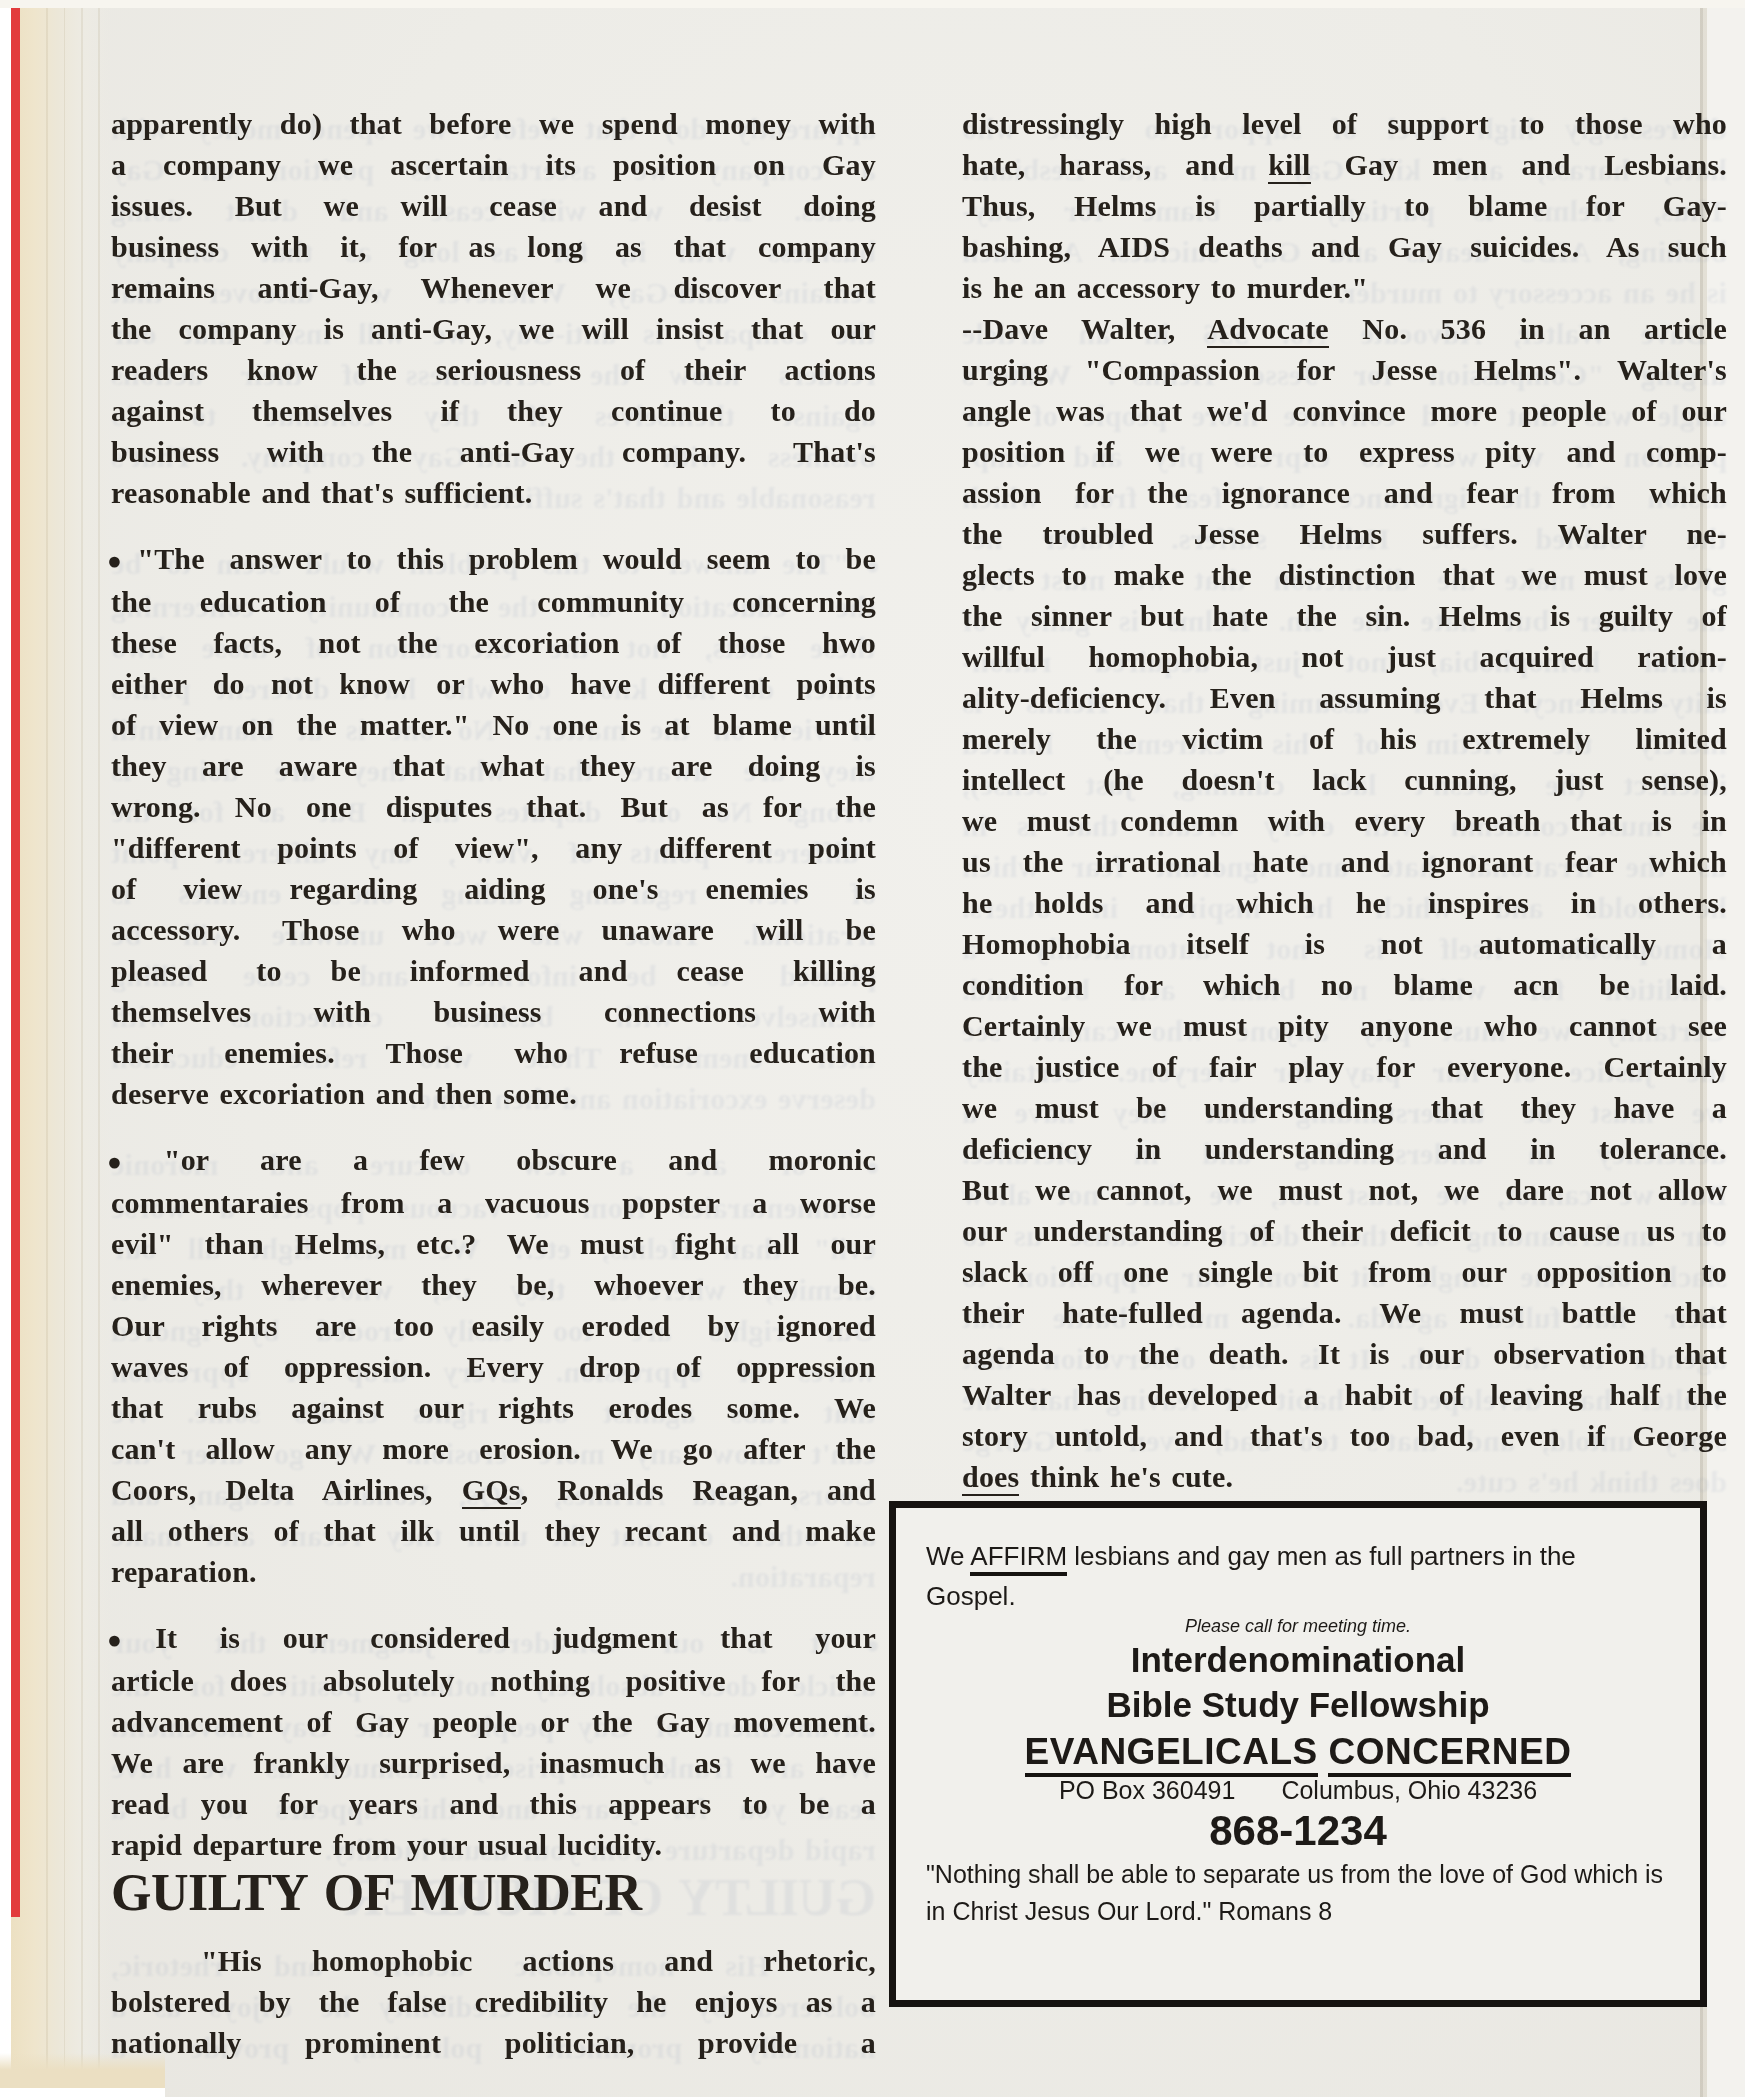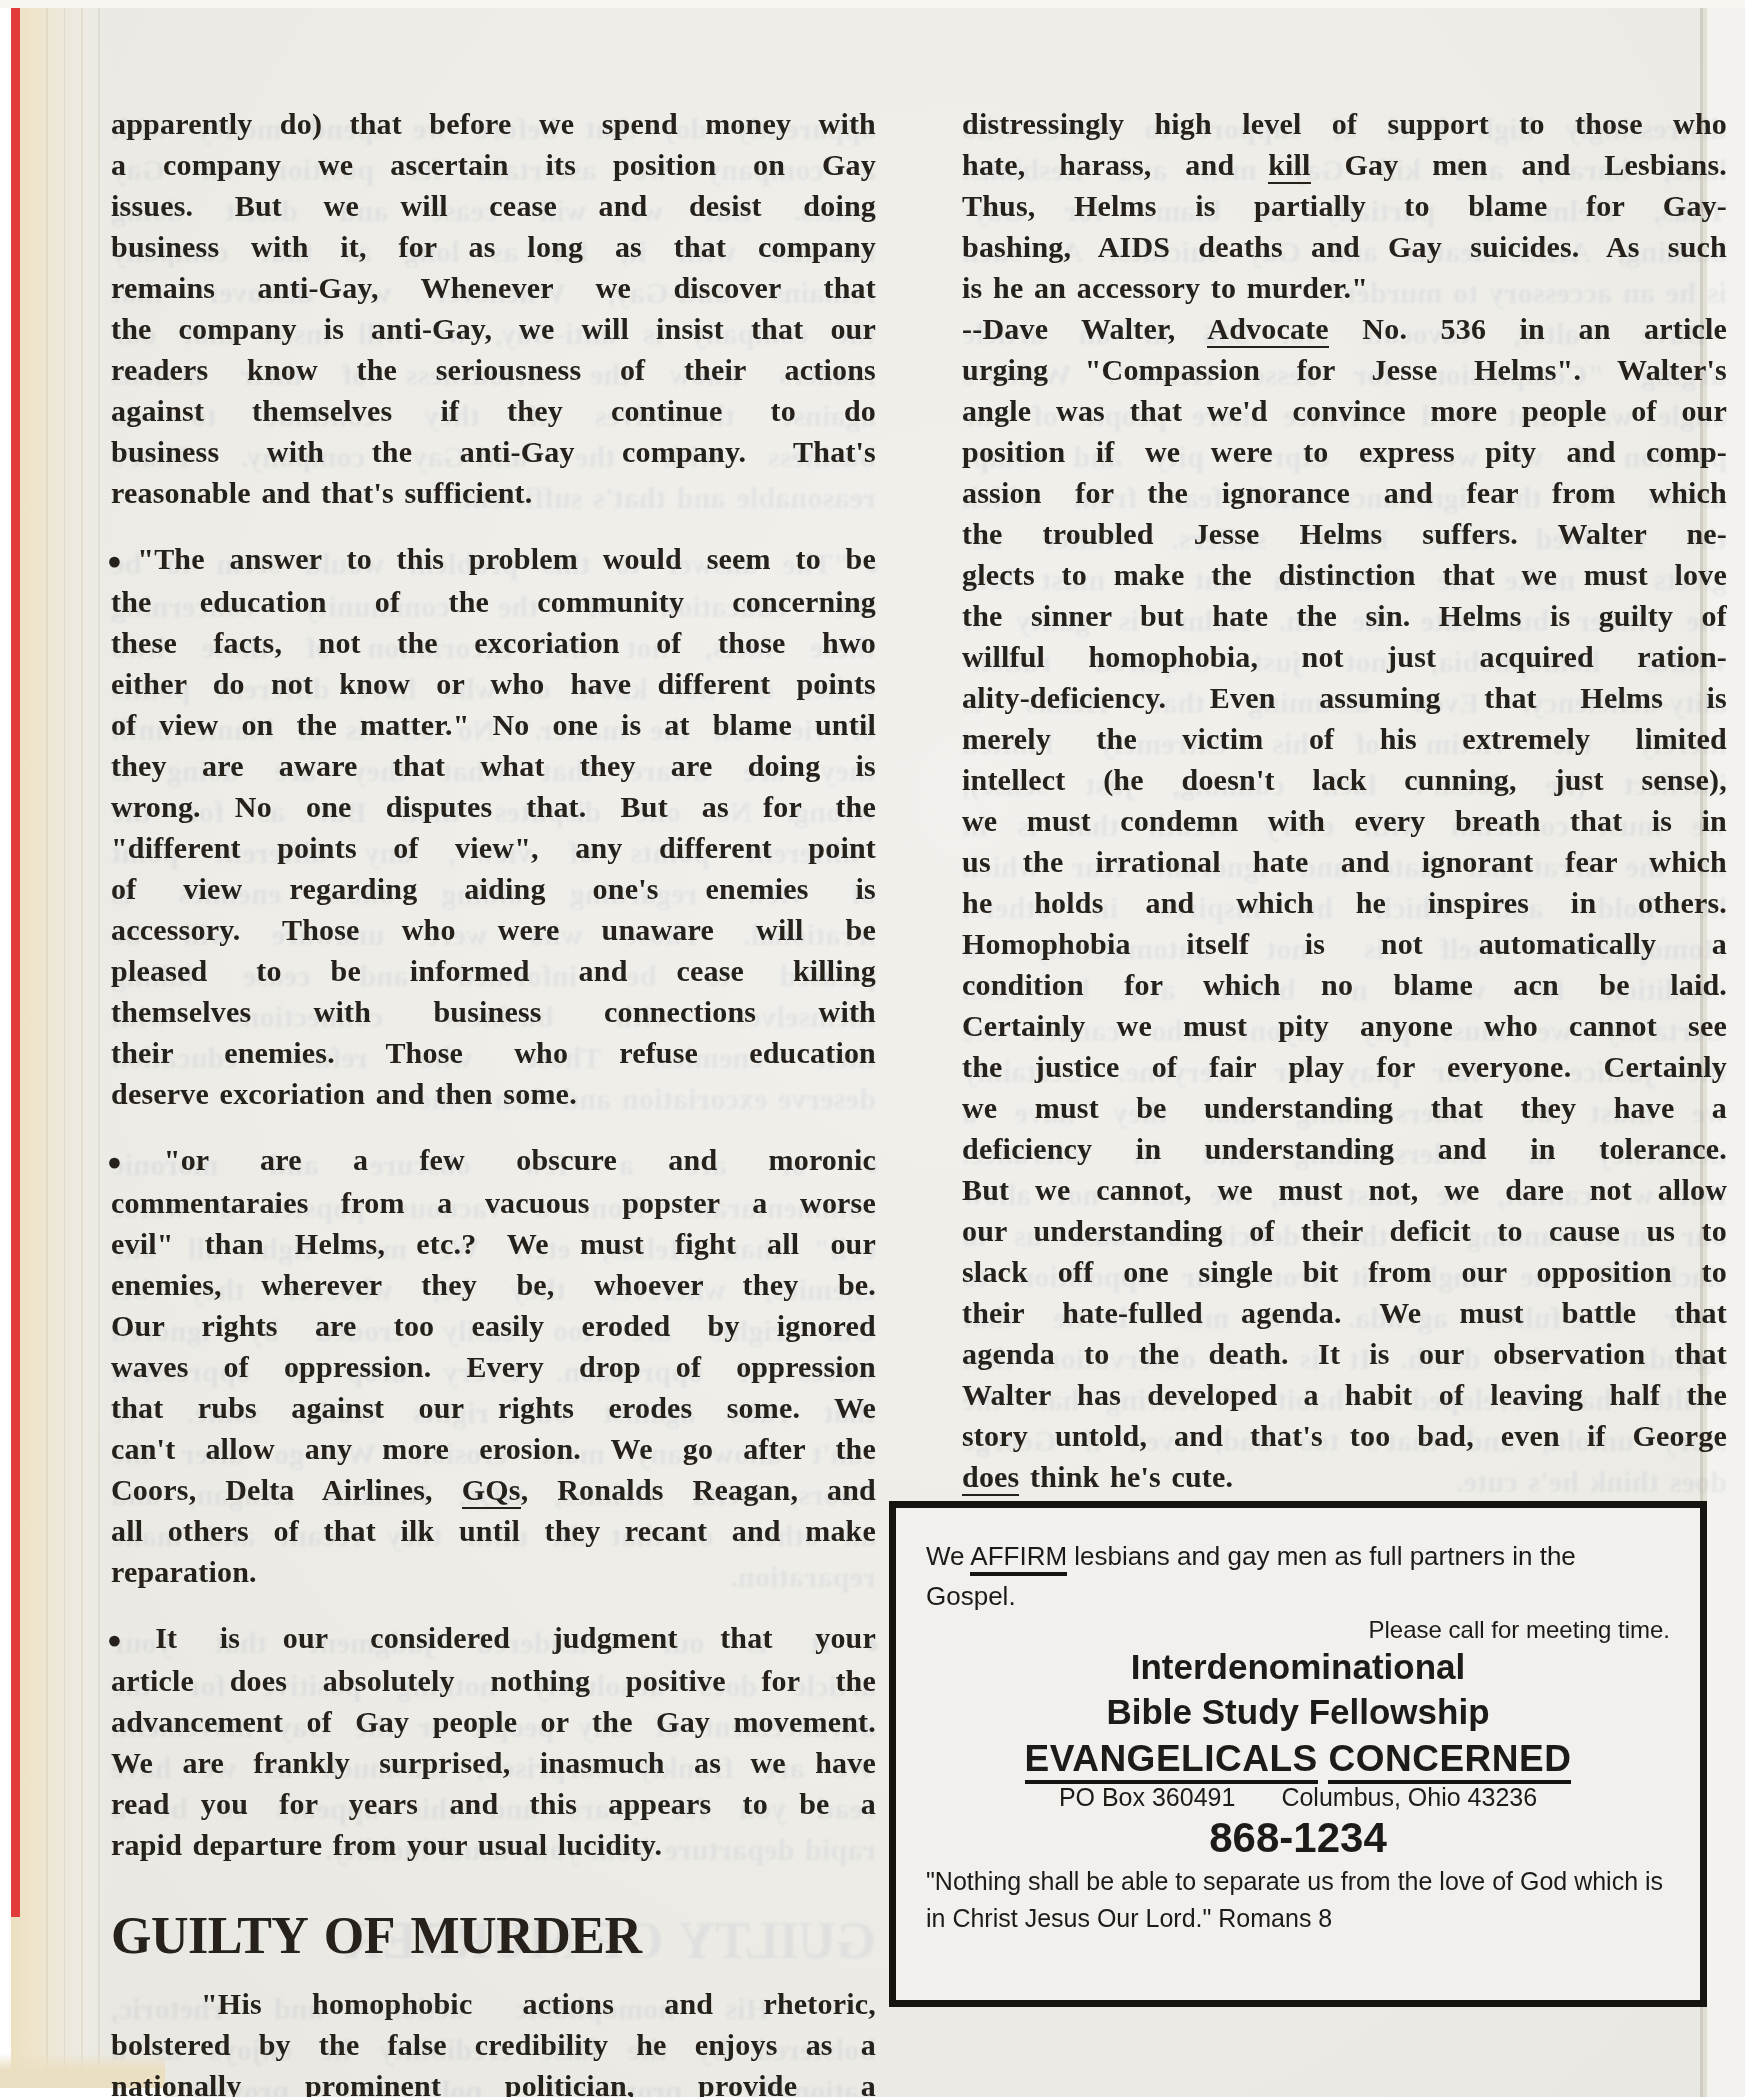--- a/index.html
+++ b/index.html
@@ -32,38 +32,38 @@
     letter-spacing:0.2px; word-spacing:2.9px;
   }
   .col-left  { left:111px; }
   .col-right { left:962px; }
   .line { text-align:justify; text-align-last:justify; text-justify:inter-word; }
   .line.noj { text-align-last:left; }
   .line.gap { margin-top:25px; }
   .line.ind { text-indent:90px; }
   .line.head {
     font-size:52px; line-height:55px; letter-spacing:-0.5px; word-spacing:4.9px;
-    margin-top:43px; margin-bottom:20.4px; text-align-last:left;
+    margin-bottom:20.4px; text-align-last:left;
   }
   .dot { margin-left:-3.9px; padding-right:1px; font-size:.82em; }
   .u { border-bottom:2.9px solid currentColor; padding-bottom:1px; }
   
   .ghost { transform: scaleX(-1) translateY(4.9px); opacity:.07; filter:blur(1px); color:#41598c; pointer-events:none; }
   .ghost .u { border-bottom-color: transparent; }
   
   .adbox {
     position:absolute; left:889px; top:1501px; width:818px; height:506px; box-sizing:border-box;
     border:7.8px solid #161310; background:#f1f0ec;
     font-family:"Liberation Sans","DejaVu Sans",sans-serif; color:#1d1a17;
     padding:28px 30px 14.6px 30px; display:flex; flex-direction:column;
   }
   .adbox p { margin:0; }
   .ad-affirm { font-size:26px; line-height:40px; text-align:left; }
   .u2 { border-bottom:4.9px solid #161310; padding-bottom:0.5px; }
-  .ad-call  { text-align:right; font-size:24px; margin-top:16.5px; }
+  .ad-call  { text-align:center; font-size:18px; margin-top:16.5px;font-style:italic; }
   .ad-inter { text-align:center; font-weight:700; font-size:35px; line-height:45px; margin-top:11.7px; }
   .ad-bsf   { text-align:center; font-weight:700; font-size:35px; line-height:45px; }
   .ad-ec    { text-align:center; font-weight:700; font-size:37px; line-height:49px; letter-spacing:0.5px; }
   .ad-addr  { display:flex; justify-content:center; gap:46px; font-size:25px; margin-top:7.8px; }
   .ad-phone { text-align:center; font-weight:700; font-size:42px; line-height:51px; margin-top:10.7px; }
   .ad-quote { font-size:25px; line-height:37px; margin-top:13.6px; text-align:left; }
 </style>
 </head>
 <body>
 

